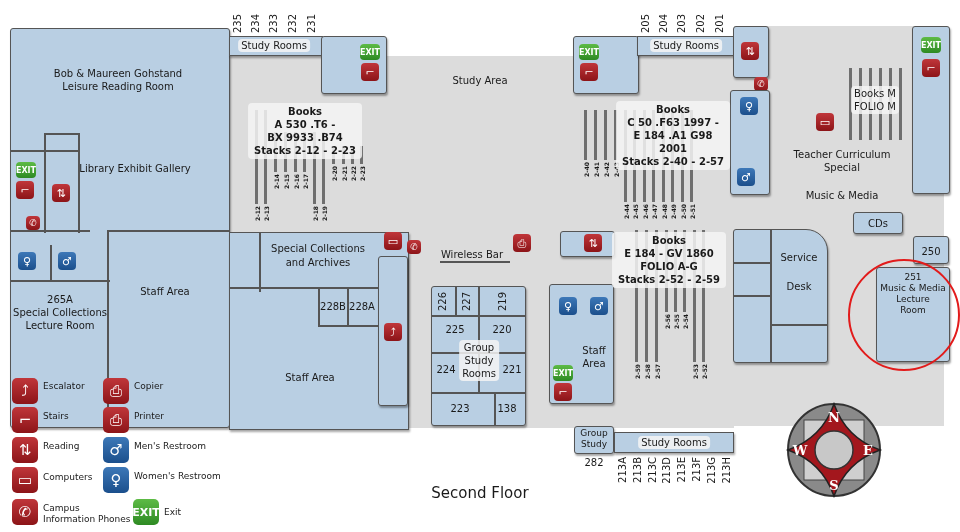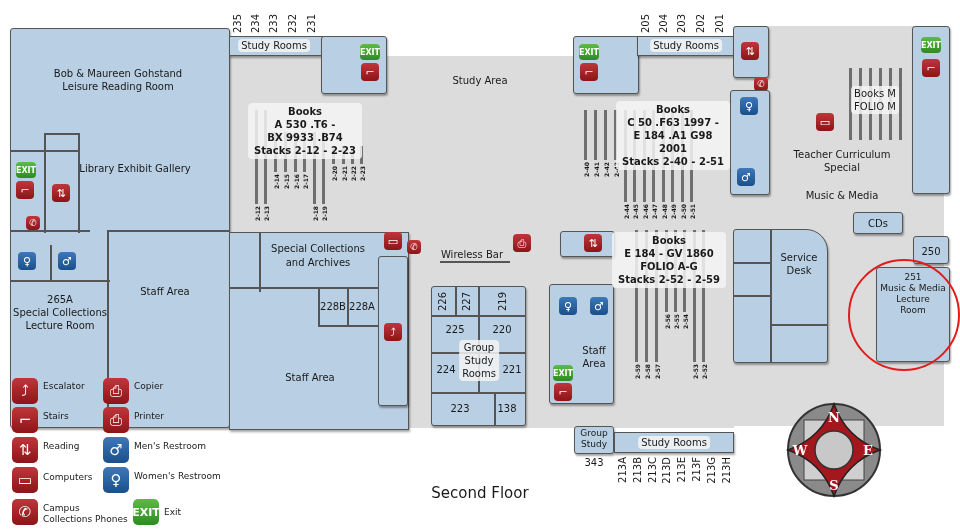--- a/index.html
+++ b/index.html
@@ -116,21 +116,21 @@
 <div class="lbl" style="left:913px;top:294px;font-size:9px;line-height:11px;">Lecture</div>
 <div class="lbl" style="left:913px;top:305px;font-size:9px;line-height:11px;">Room</div>
 <div class="circle" style="left:848px;top:259px;width:108px;height:108px;"></div>
 
 <div class="room" style="left:733px;top:229px;width:95px;height:134px;border-top-right-radius:22px;"></div>
 <div class="wall" style="left:770px;top:229px;width:1.5px;height:134px;"></div>
 <div class="wall" style="left:733px;top:262px;width:37px;height:1.5px;"></div>
 <div class="wall" style="left:733px;top:295px;width:37px;height:1.5px;"></div>
 <div class="wall" style="left:770px;top:324px;width:58px;height:1.5px;"></div>
 <div class="lbl" style="left:799px;top:251px;">Service</div>
-<div class="lbl" style="left:799px;top:264px;">Desk</div>
+<div class="lbl" style="left:799px;top:280px;">Desk</div>
 
 <div class="room" style="left:229px;top:232px;width:180px;height:198px;border-radius:0;"></div>
 <div class="wall" style="left:259px;top:232px;width:1.5px;height:60px;"></div>
 <div class="wall" style="left:229px;top:287px;width:150px;height:1.5px;"></div>
 <div class="wall" style="left:318px;top:287px;width:1.5px;height:40px;"></div>
 <div class="wall" style="left:347px;top:287px;width:1.5px;height:40px;"></div>
 <div class="wall" style="left:318px;top:325px;width:60px;height:1.5px;"></div>
 <div class="lbl" style="left:318px;top:242px;">Special Collections</div>
 <div class="lbl" style="left:318px;top:256px;">and Archives</div>
 <div class="lbl" style="left:333px;top:300px;">228B</div>
@@ -173,21 +173,21 @@
 <div class="icon blue" style="left:559px;top:297px;">♀</div>
 <div class="icon blue" style="left:590px;top:297px;">♂</div>
 <div class="lbl" style="left:594px;top:344px;">Staff</div>
 <div class="lbl" style="left:594px;top:357px;">Area</div>
 <div class="icon exit" style="left:553px;top:365px;">EXIT</div>
 <div class="icon" style="left:554px;top:383px;">⌐</div>
 
 <div class="room" style="left:574px;top:426px;width:40px;height:28px;"></div>
 <div class="lbl" style="left:594px;top:428px;font-size:9px;line-height:11px;">Group</div>
 <div class="lbl" style="left:594px;top:439px;font-size:9px;line-height:11px;">Study</div>
-<div class="lbl" style="left:594px;top:456px;">343</div>
+<div class="lbl" style="left:594px;top:456px;">282</div>
 <div class="room" style="left:614px;top:432px;width:120px;height:21px;border-radius:0;"></div>
 <div class="lbl tag" style="left:674px;top:436px;padding:0 3px;">Study Rooms</div>
 <div class="numv" style="left:617px;top:457px;">213A</div>
 <div class="numv" style="left:632px;top:457px;">213B</div>
 <div class="numv" style="left:647px;top:457px;">213C</div>
 <div class="numv" style="left:661px;top:457px;">213D</div>
 <div class="numv" style="left:676px;top:457px;">213E</div>
 <div class="numv" style="left:691px;top:457px;">213F</div>
 <div class="numv" style="left:706px;top:457px;">213G</div>
 <div class="numv" style="left:721px;top:457px;">213H</div>
@@ -267,41 +267,41 @@
   <div>Books</div>
   <div>A 530 .T6 -</div>
   <div>BX 9933 .B74</div>
   <div>Stacks 2-12 - 2-23</div>
 </div>
 <div class="lbl tag bold" style="left:673px;top:101px;font-size:10px;">
   <div>Books</div>
   <div>C 50 .F63 1997 -</div>
   <div>E 184 .A1 G98</div>
   <div>2001</div>
-  <div>Stacks 2-40 - 2-51</div>
+  <div>Stacks 2-40 - 2-57</div>
 </div>
 <div class="lbl tag bold" style="left:669px;top:232px;font-size:10px;">
   <div>Books</div>
   <div>E 184 - GV 1860</div>
   <div>FOLIO A-G</div>
   <div>Stacks 2-52 - 2-59</div>
 </div>
 
 <div>
   <div class="leg-icon" style="left:12px;top:378px;">⤴</div>
   <div class="leg-lbl" style="left:43px;top:381px;">Escalator</div>
   <div class="leg-icon" style="left:12px;top:407px;">⌐</div>
   <div class="leg-lbl" style="left:43px;top:411px;">Stairs</div>
   <div class="leg-icon" style="left:12px;top:437px;">⇅</div>
   <div class="leg-lbl" style="left:43px;top:441px;">Reading</div>
   <div class="leg-icon" style="left:12px;top:467px;">▭</div>
   <div class="leg-lbl" style="left:43px;top:472px;">Computers</div>
   <div class="leg-icon" style="left:12px;top:499px;">✆</div>
   <div class="leg-lbl" style="left:43px;top:503px;">Campus</div>
-  <div class="leg-lbl" style="left:43px;top:514px;">Collections Phones</div>
+  <div class="leg-lbl" style="left:43px;top:514px;">Information Phones</div>
 
   <div class="leg-icon" style="left:103px;top:378px;">⎙</div>
   <div class="leg-lbl" style="left:134px;top:381px;">Copier</div>
   <div class="leg-icon" style="left:103px;top:407px;">⎙</div>
   <div class="leg-lbl" style="left:134px;top:411px;">Printer</div>
   <div class="leg-icon blue" style="left:103px;top:437px;">♂</div>
   <div class="leg-lbl" style="left:134px;top:441px;">Men's Restroom</div>
   <div class="leg-icon blue" style="left:103px;top:467px;">♀</div>
   <div class="leg-lbl" style="left:134px;top:471px;">Women's Restroom</div>
   <div class="leg-icon exit" style="left:133px;top:499px;width:26px;">EXIT</div>

